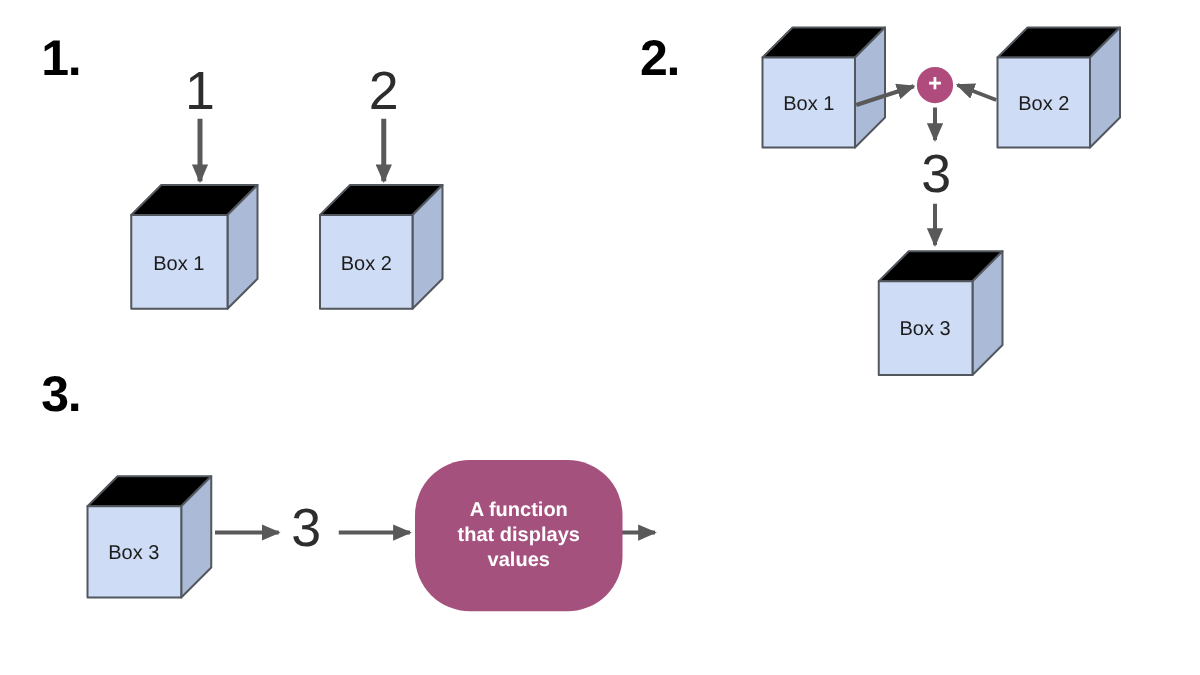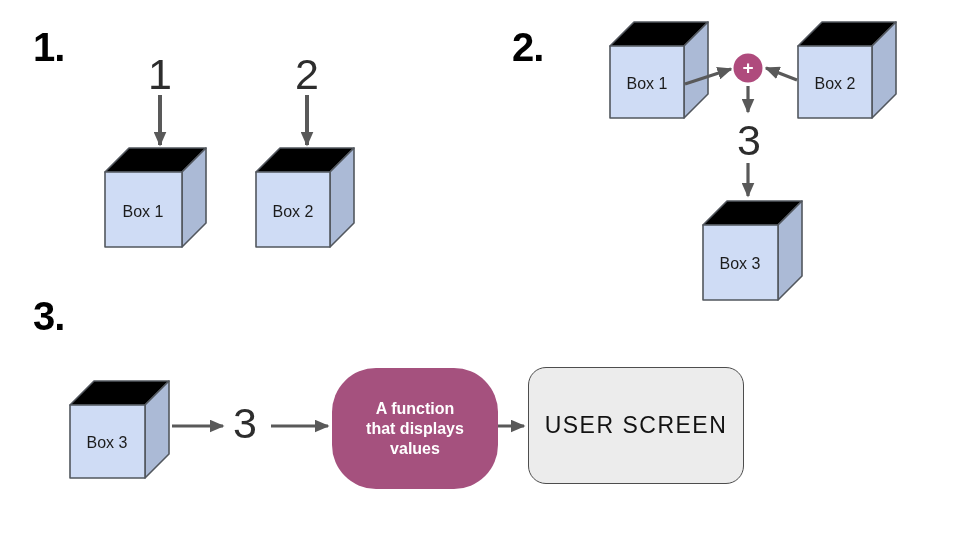--- a/index.html
+++ b/index.html
@@ -127,17 +127,14 @@
 
   <div class="abs center cube-label" style="left:107px;top:443px;">Box 3</div>
   <div class="abs center value-digit" style="left:245px;top:423px;">3</div>
 
   <div class="abs function-blob">
     <span>A function
 that displays
 values</span>
   </div>
 
-  <div class="abs user-screen">
-    <span>USER SCREEN</span>
-  </div>
 
 </div>
 
 </body></html>

